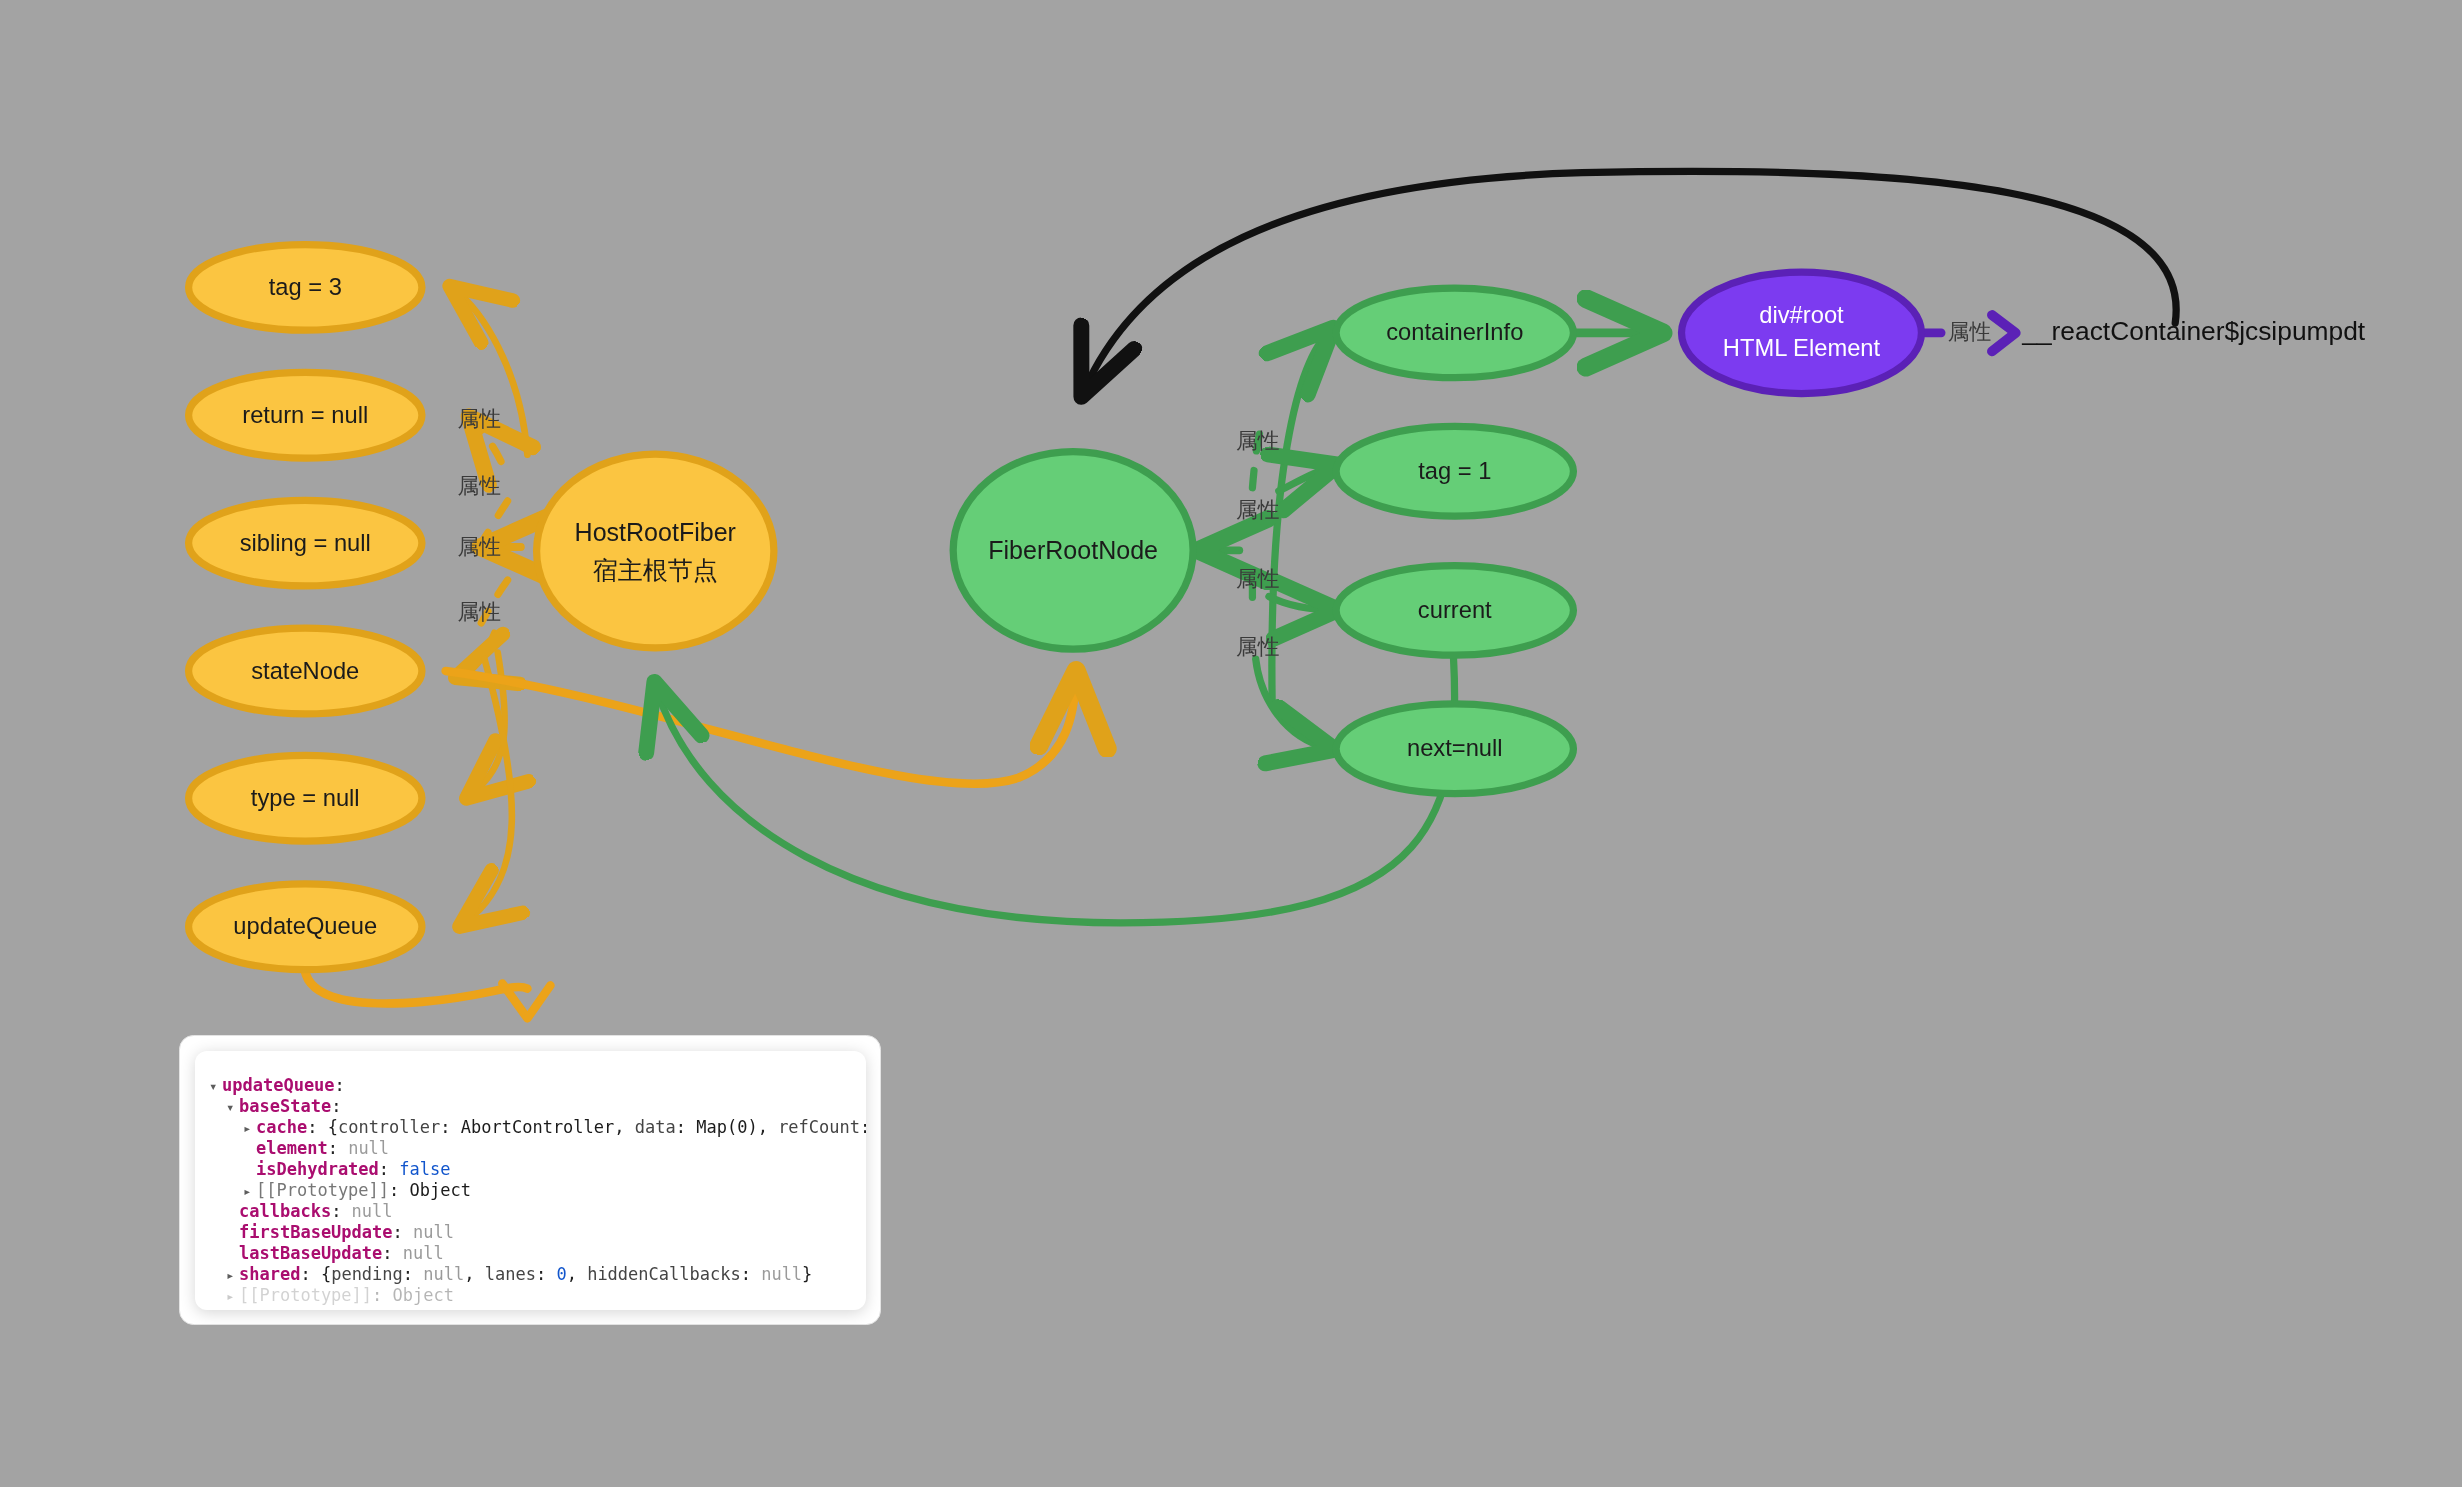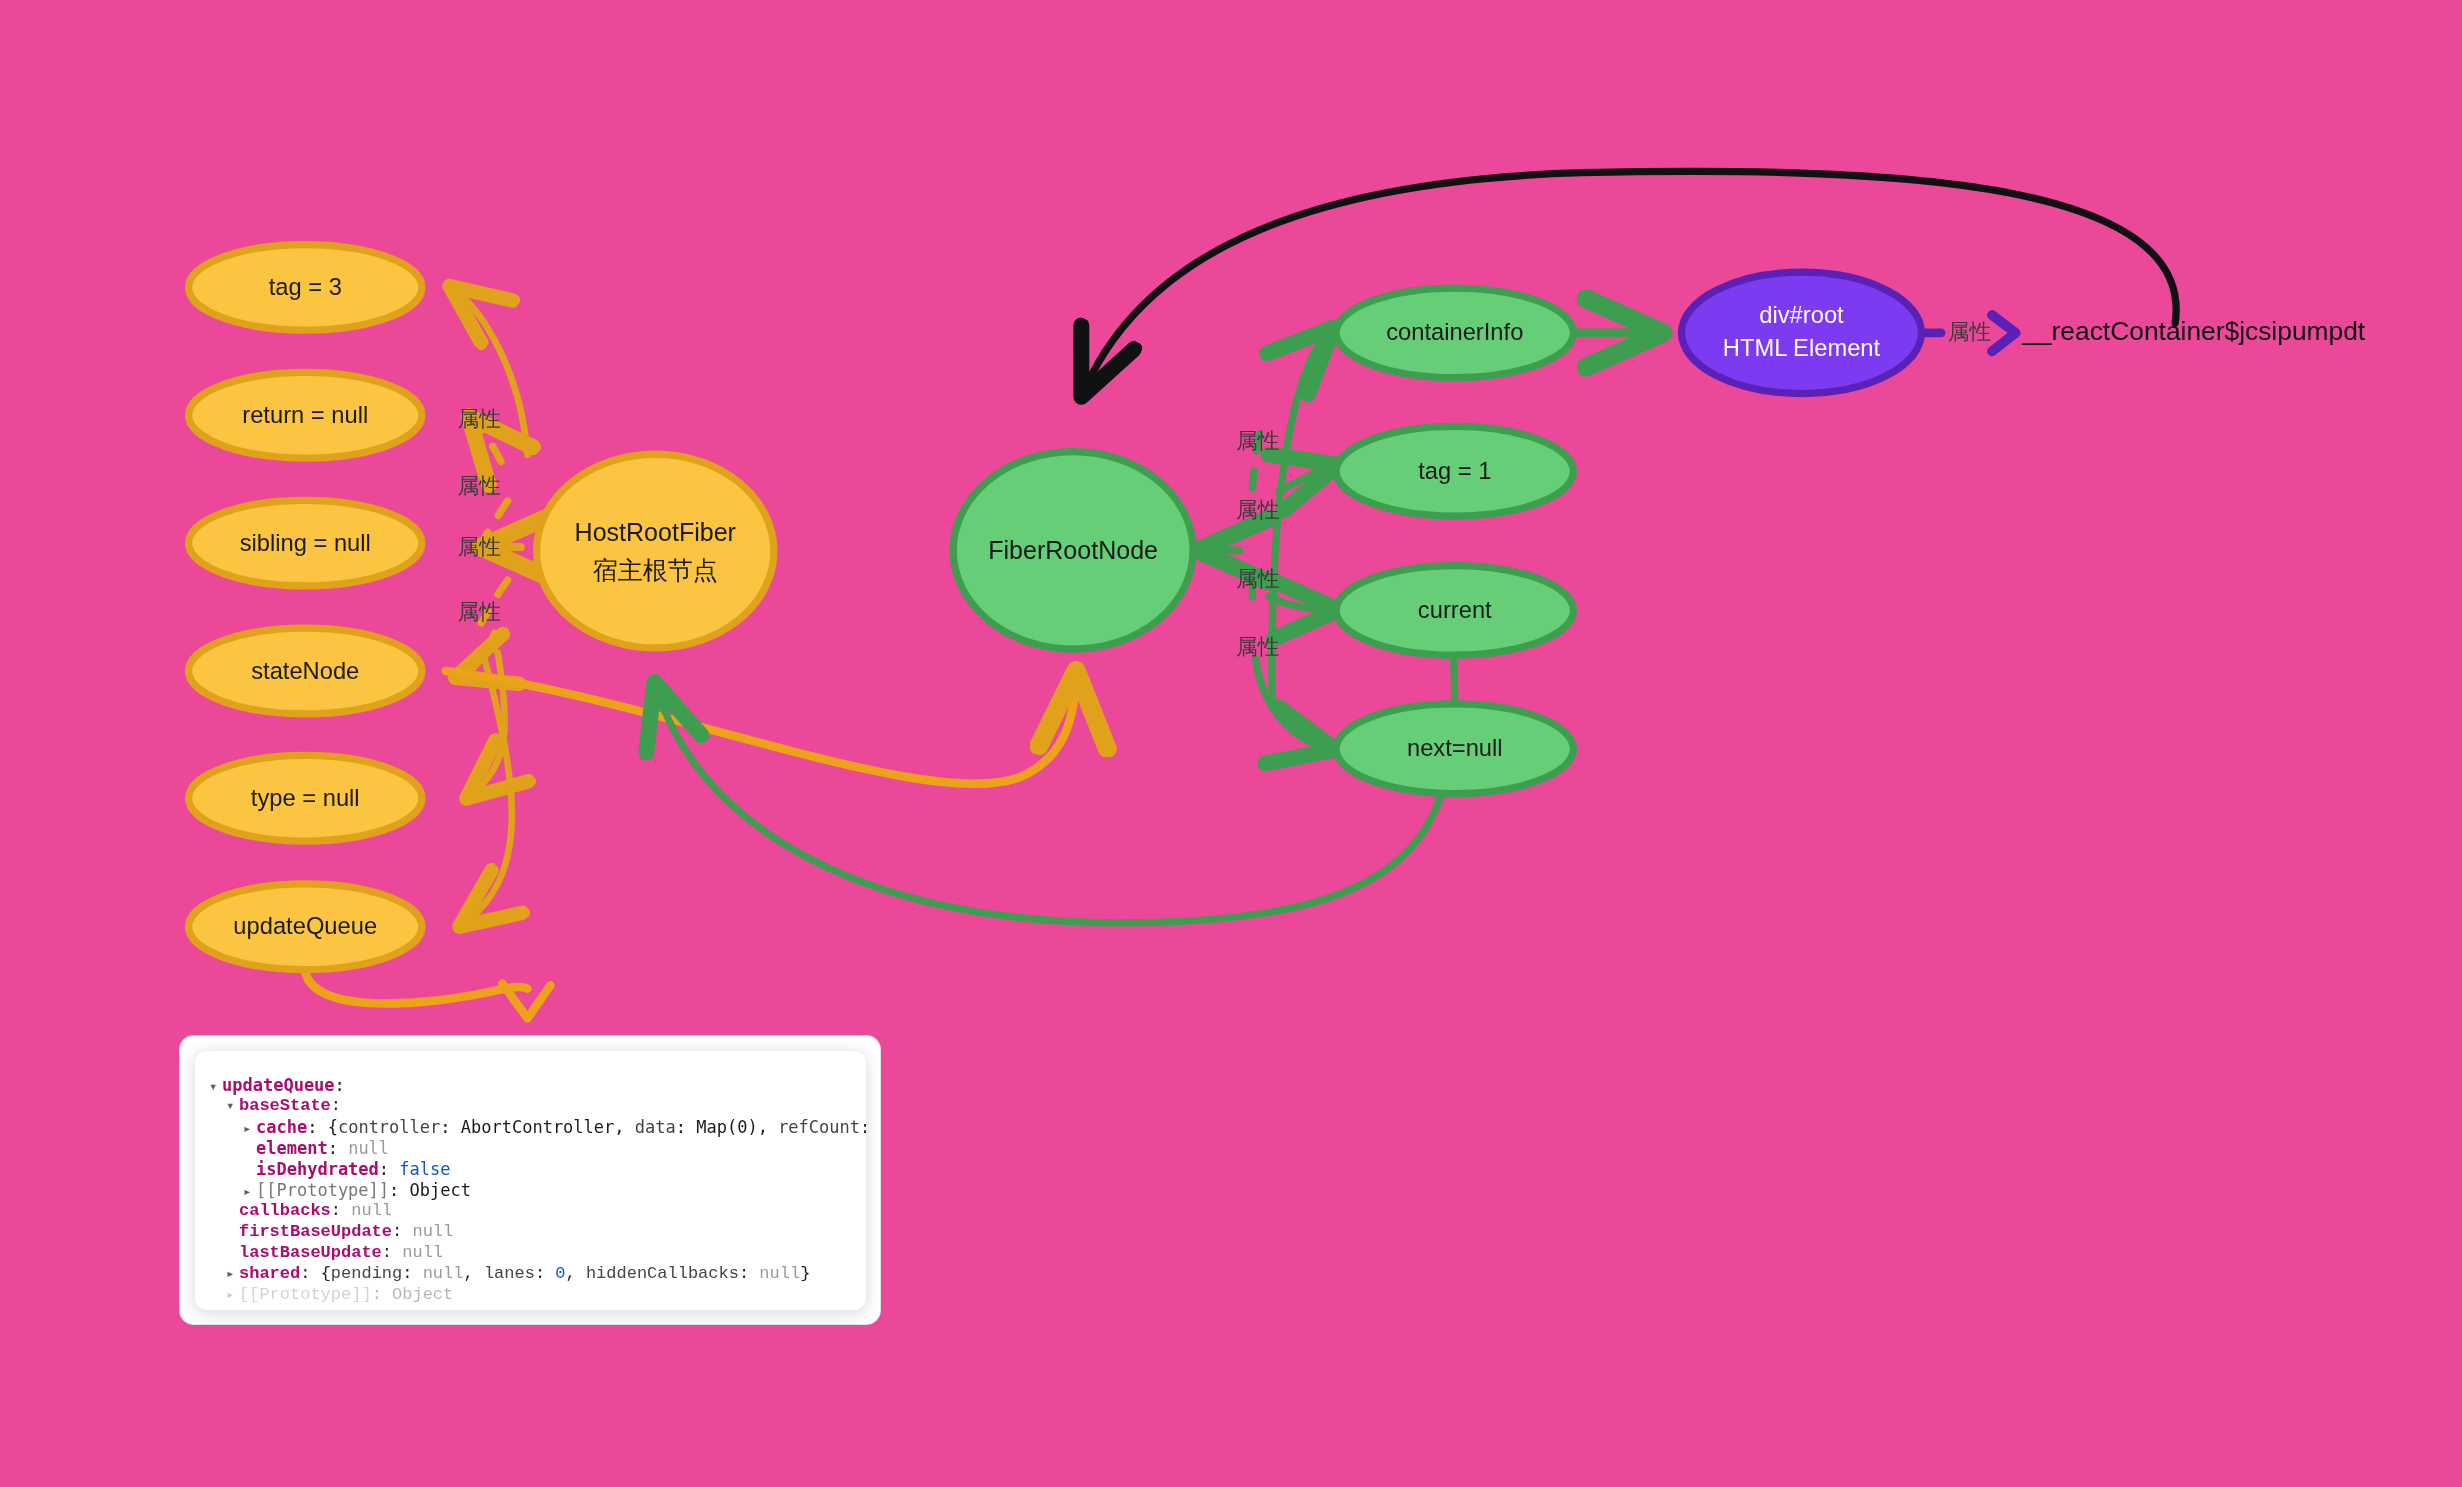--- a/index.html
+++ b/index.html
@@ -5,21 +5,21 @@
   * { box-sizing: border-box; }
   html, body {
     margin: 0; padding: 0;
     background: #ffffff;
     font-family: "Liberation Sans", "DejaVu Sans", sans-serif;
   }
   #stage {
     position: relative;
     width: 2462px;
     height: 1487px;
-    background: #ec4899;
+    background: #a3a3a3;
     overflow: hidden;
   }
   svg.diagram {
     position: absolute;
     left: 0; top: 0;
     width: 2462px;
     height: 1487px;
   }
   .node-label {
     font-family: "Liberation Sans", "DejaVu Sans", sans-serif;
@@ -69,21 +69,21 @@
   }
   .code-lines {
     font-family: "DejaVu Sans Mono", "Liberation Mono", monospace;
     font-size: 17px;
     line-height: 30px;
     white-space: pre;
     margin-top: 9.2px;
   }
   .code-line { display: block; height: 21px; }
   .ind0 { padding-left: 0px; }
-  .ind1 { padding-left: 17px; font-family: Liberation Mono, monospace; }
+  .ind1 { padding-left: 17px; }
   .ind2 { padding-left: 34px; }
   .tri {
     display: inline-block;
     width: 13px;
     color: #5c5c5c;
     font-size: 14px;
   }
   .k  { color: #aa0d6f; font-weight: bold; }
   .pl { color: #222222; }
   .nul{ color: #9a9a9a; }

